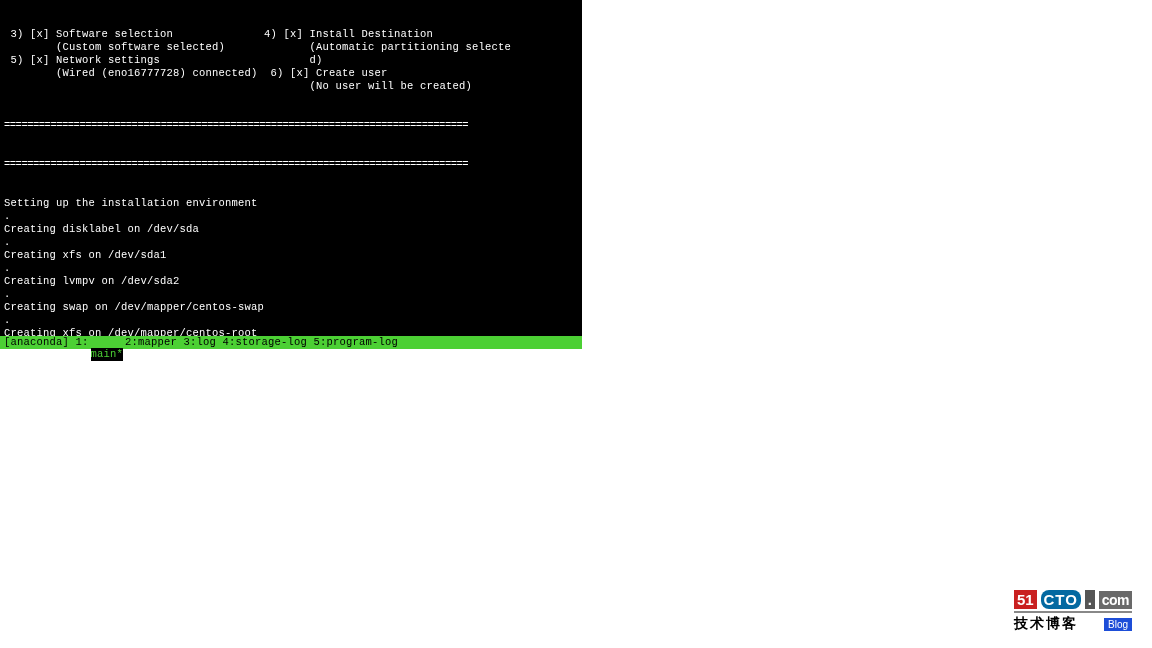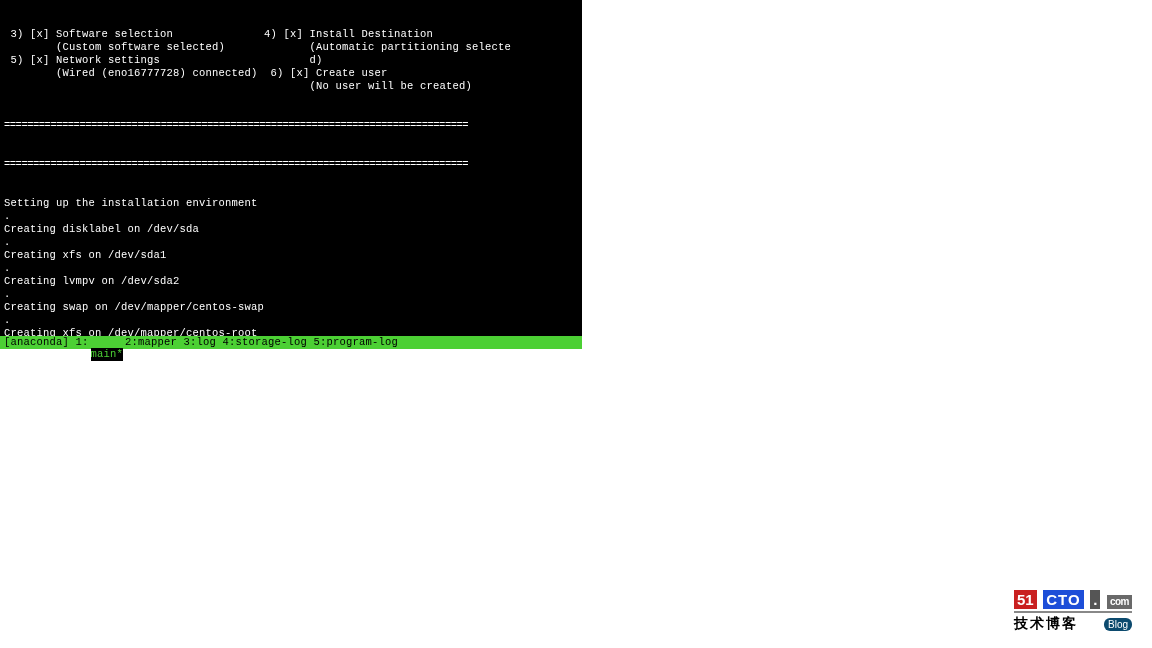--- a/index.html
+++ b/index.html
@@ -84,41 +84,41 @@
     }
     .logo-box {
       display: inline-block;
       font-weight: bold;
       font-size: 15px;
       color: #fff;
       padding: 2px 3px;
       line-height: 1;
     }
     .logo-51 { background: #c92020; }
-    .logo-cto { background: #1d4ed8; letter-spacing: 1px; }
+    .logo-cto { background: #0369a1; letter-spacing: 1px; border-radius: 8px; }
     .logo-dot { background: #555555; }
-    .logo-com { background: #696969; letter-spacing: -0.5px; font-size: 10px;}
+    .logo-com { background: #696969; letter-spacing: -0.5px; font-size: 14px;}
     .watermark-sub {
       display: flex;
       justify-content: space-between;
       align-items: center;
       width: 118px;
     }
     .watermark-cn {
       font-size: 14px;
       font-weight: bold;
       color: #000000;
       letter-spacing: 2px;
     }
     .watermark-blog {
-      background: #0c4a6e;
+      background: #1d4ed8;
       color: #ffffff;
       font-size: 10px;
       padding: 1px 4px;
-      border-radius: 6px;
+      border-radius: 0;
     }
   </style>
 </head>
 <body>
 
 <div class="terminal">
   <div class="terminal-content">
     <div class="menu-section">
       <div class="menu-col"> 3) [x] Software selection              4) [x] Install Destination
         (Custom software selected)             (Automatic partitioning selecte

